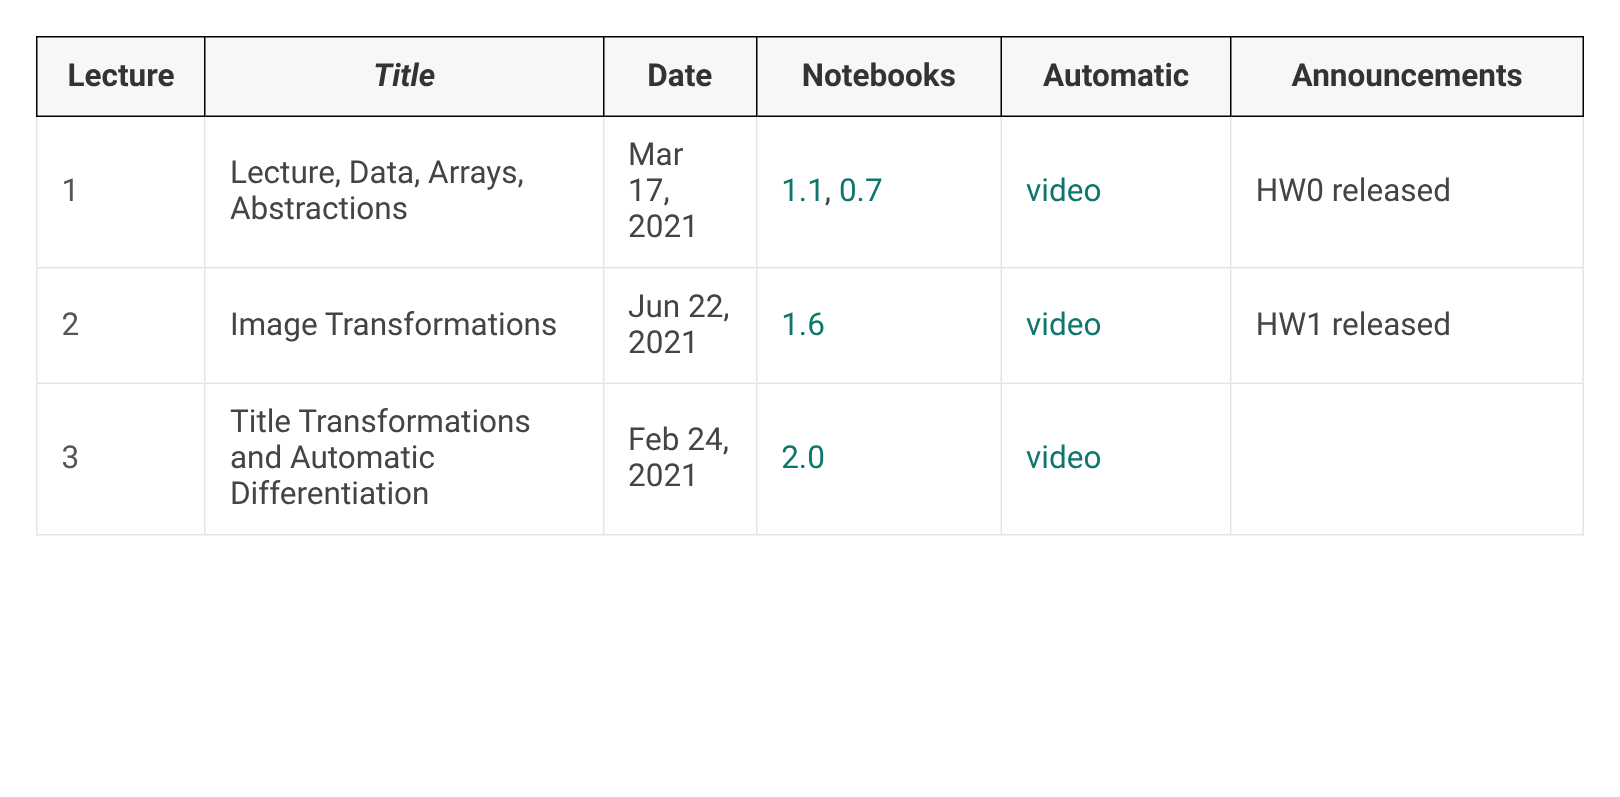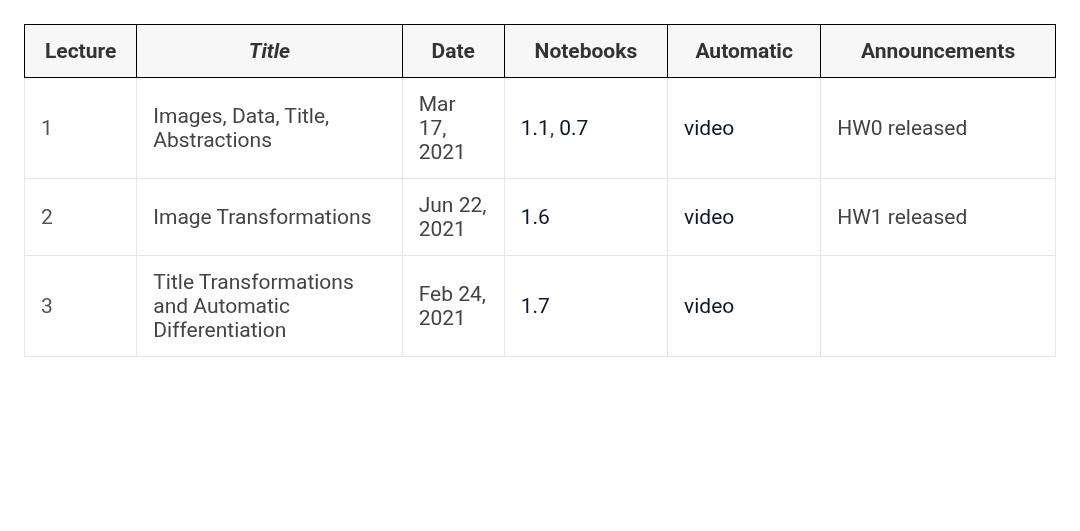--- a/index.html
+++ b/index.html
@@ -26,21 +26,21 @@
       background: #f7f7f7;
       font-weight: 700;
       color: #333;
       border: 1px solid #000;
       text-align: center;
     }
     tbody tr td:first-child {
       color: #555;
     }
     a.link {
-      color: #0f172a;
+      color: #0f766e;
       text-decoration: none;
       cursor: pointer;
     }
     .nb-sep { color: #444; }
     .col-lecture  { width: 110px; }
     .col-title    { width: 260px; font-style: italic; }
     .col-date     { width: 100px; }
     .col-notebooks{ width: 160px; }
     .col-recording{ width: 150px; }
     .col-announce { width: 230px; }
@@ -55,36 +55,36 @@
       <th class="col-title">Title</th>
       <th class="col-date">Date</th>
       <th class="col-notebooks">Notebooks</th>
       <th class="col-recording">Automatic</th>
       <th class="col-announce">Announcements</th>
     </tr>
   </thead>
   <tbody>
       <tr>
         <td>1</td>
-        <td>Images, Data, Title, Abstractions</td>
+        <td>Lecture, Data, Arrays, Abstractions</td>
         <td>Mar 17, 2021</td>
         <td><a class="link">1.1</a><span class="nb-sep">, </span><a class="link">0.7</a></td>
         <td><a class="link">video</a></td>
         <td>HW0 released</td>
       </tr>
       <tr>
         <td>2</td>
         <td>Image Transformations</td>
         <td>Jun 22, 2021</td>
         <td><a class="link">1.6</a></td>
         <td><a class="link">video</a></td>
         <td>HW1 released</td>
       </tr>
       <tr>
         <td>3</td>
         <td>Title Transformations and Automatic Differentiation</td>
         <td>Feb 24, 2021</td>
-        <td><a class="link">1.7</a></td>
+        <td><a class="link">2.0</a></td>
         <td><a class="link">video</a></td>
         <td></td>
       </tr>
     </tbody>
 </table>
 
 </body></html>

